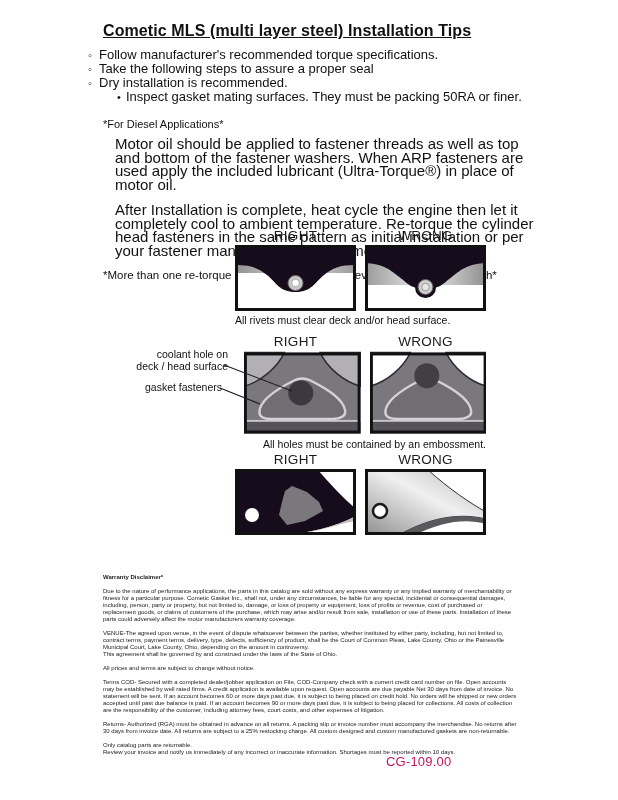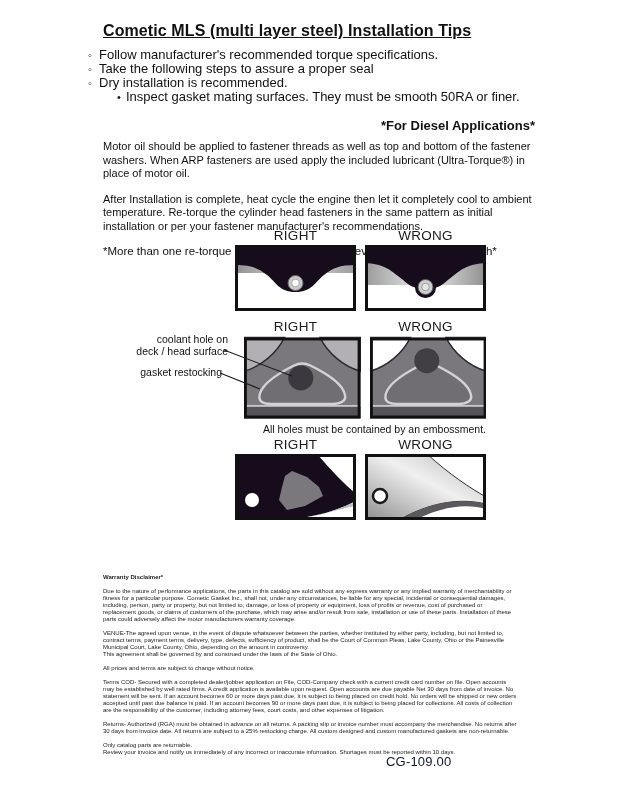--- a/index.html
+++ b/index.html
@@ -9,22 +9,22 @@
     -webkit-font-smoothing:antialiased;overflow:hidden;
   }
   .content-top{position:absolute;left:103px;top:18px;width:432px;}
   .title{font-size:16px;font-weight:bold;text-decoration:underline;margin:4px 0 8px 0;letter-spacing:.1px;}
   ul.tips{list-style:none;margin:0 0 0 -15px;padding:0;font-size:13px;line-height:14px;}
   ul.tips li{position:relative;}
   ul.tips li.lvl1{padding-left:11px;}
   ul.tips li.lvl1::before{content:"◦";position:absolute;left:0;top:0;font-size:11px;}
   ul.tips li.lvl2{padding-left:38px;}
   ul.tips li.lvl2::before{content:"•";position:absolute;left:29px;top:0;font-size:11px;}
-  .diesel-head{font-size:13px;font-weight:bold;margin:14px 0 7px 0;text-align:right;}
-  p.body{font-size:11px;line-height:13.5px;margin:0 0 12px 0;width:432px;}
+  .diesel-head{font-size:11px;font-weight:normal;margin:14px 0 7px 0;}
+  p.body{font-size:15px;line-height:13.5px;margin:0 0 12px 12px;width:432px;}
   p.note{font-size:11.5px;line-height:13.5px;margin:2px 0 0 0;}
 
   .diagrams{position:absolute;left:235px;top:228px;width:251px;}
   .dg-labels{display:flex;width:251px;}
   .dg-labels span{width:121px;text-align:center;font-size:13.5px;line-height:15px;color:#1a1a1a;letter-spacing:.3px;}
   .dg-labels span + span{margin-left:9px;}
   .dg-boxes{display:flex;margin-top:2px;}
   .dg-boxes svg + svg{margin-left:9px;}
   .dg-caption{font-size:10.5px;line-height:12px;color:#111;margin-top:3px;}
   .dg-caption.center{text-align:right;width:251px;}
@@ -33,32 +33,32 @@
   .side-label{position:absolute;font-size:10.5px;line-height:12px;color:#111;white-space:pre-line;}
   .lab-hole{right:258px;top:-3px;text-align:right;width:110px;}
   .lab-emb{right:264px;top:30px;text-align:right;width:110px;}
   .leader-overlay{position:absolute;left:-115px;top:0;width:190px;height:84px;pointer-events:none;}
   .cap3{width:200px;}
 
   .legal{position:absolute;left:103px;top:574px;width:414px;font-size:6px;line-height:7px;color:#222;}
   .legal .lg-head{font-weight:bold;margin:0 0 7px 0;}
   .legal p{margin:0 0 7px 0;white-space:pre-line;}
 
-  .footer{position:absolute;left:386px;top:754px;font-size:13px;color:#0f172a;letter-spacing:.2px;}
+  .footer{position:absolute;left:386px;top:754px;font-size:13px;color:#be185d;letter-spacing:.2px;}
 </style>
 </head>
 <body>
 
 <div class="content-top">
   <h1 class="title">Cometic MLS (multi layer steel) Installation Tips</h1>
   <ul class="tips">
     <li class="lvl1">Follow manufacturer's recommended torque specifications.</li>
     <li class="lvl1">Take the following steps to assure a proper seal</li>
     <li class="lvl1">Dry installation is recommended.</li>
-    <li class="lvl2">Inspect gasket mating surfaces.  They must be smooth 50RA or finer.</li>
+    <li class="lvl2">Inspect gasket mating surfaces.  They must be packing 50RA or finer.</li>
   </ul>
   <div class="diesel-head">*For Diesel Applications*</div>
   <p class="body">Motor oil should be applied to fastener threads as well as top and bottom of the fastener washers. When ARP fasteners are used apply the included lubricant (Ultra-Torque®) in place of motor oil.</p>
   <p class="body">After Installation is complete, heat cycle the engine then let it completely cool to ambient temperature. Re-torque the cylinder head fasteners in the same pattern as initial installation or per your fastener manufacturer's recommendations.</p>
   <p class="note">*More than one re-torque may be required to achieve proper fastener stretch*</p>
 </div>
 
 <div class="diagrams">
 
   <div class="dg-labels">
@@ -90,29 +90,30 @@
         </linearGradient>
       </defs>
       <rect width="121" height="66" fill="#ffffff"></rect>
       <rect y="18" width="121" height="22" fill="url(#g2)"></rect>
       <path d="M0,0 H121 V18 C103,19 97,24 88,31 C80,37 77,41 71,42.5 A10.5,10.5 0 0 1 50,42.5 C44,41 41,37 33,31 C24,24 18,19 0,18 Z" fill="#170c1c"></path>
       <circle cx="60.5" cy="42" r="7.5" fill="#cfcfcf" stroke="#5a5a5a" stroke-width="1"></circle>
       <circle cx="60.5" cy="42" r="3.8" fill="#e6e6e6" stroke="#8a8a8a" stroke-width="0.8"></circle>
       <rect x="1.5" y="1.5" width="118" height="63" fill="none" stroke="#111" stroke-width="3"></rect>
     </svg>
   </div>
+  <div class="dg-caption">All rivets must clear deck and/or head surface.</div>
 
   <div class="dg-labels mt8">
     <span>RIGHT</span>
     <span>WRONG</span>
   </div>
   <div class="dg-boxes row2">
     <div class="side-label lab-hole">coolant hole on
 deck / head surface</div>
-    <div class="side-label lab-emb">gasket restocking</div>
+    <div class="side-label lab-emb">gasket fasteners</div>
     <svg class="leader-overlay" viewBox="0 0 190 84">
       <line x1="104" y1="14" x2="172" y2="40" stroke="#1a1a1a" stroke-width="1.1"></line>
       <line x1="100" y1="37" x2="140" y2="53" stroke="#1a1a1a" stroke-width="1.1"></line>
     </svg>
     <svg width="121" height="84" viewBox="0 0 121 84">
       <rect width="121" height="84" fill="#7b787d"></rect>
       <rect y="70" width="121" height="2" fill="#c9c7cc"></rect>
       <rect y="72" width="121" height="12" fill="#55525a"></rect>
       <path d="M0,0 H42 C34,16 18,30 0,35 Z" fill="#b2afb5" stroke="#2c2a30" stroke-width="1.5"></path>
       <path d="M121,0 H79 C87,16 103,30 121,35 Z" fill="#b2afb5" stroke="#2c2a30" stroke-width="1.5"></path>

